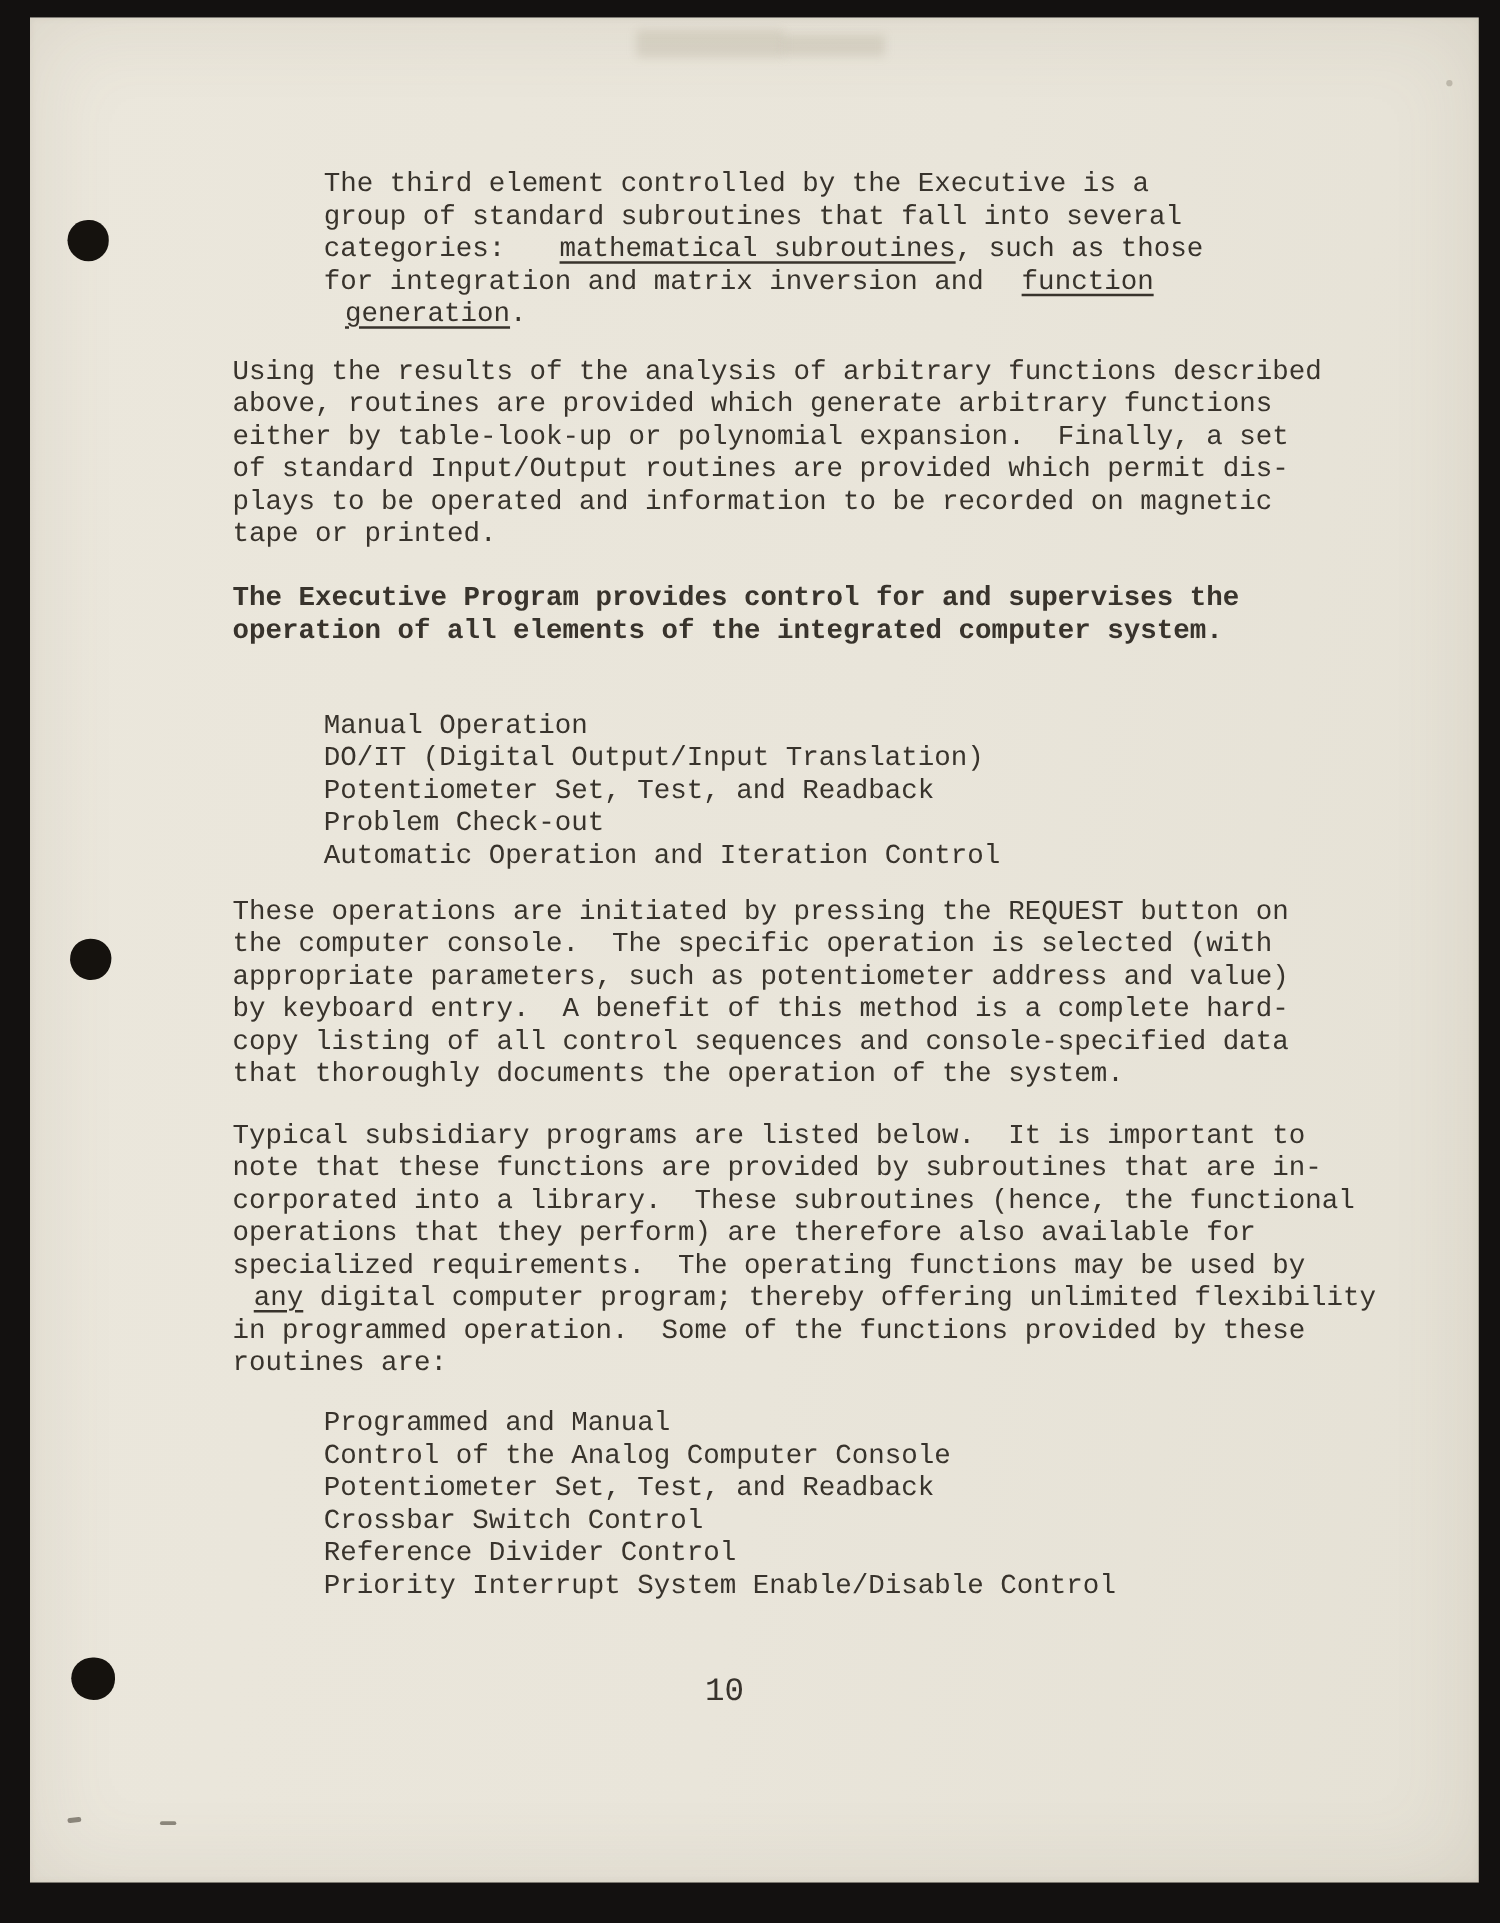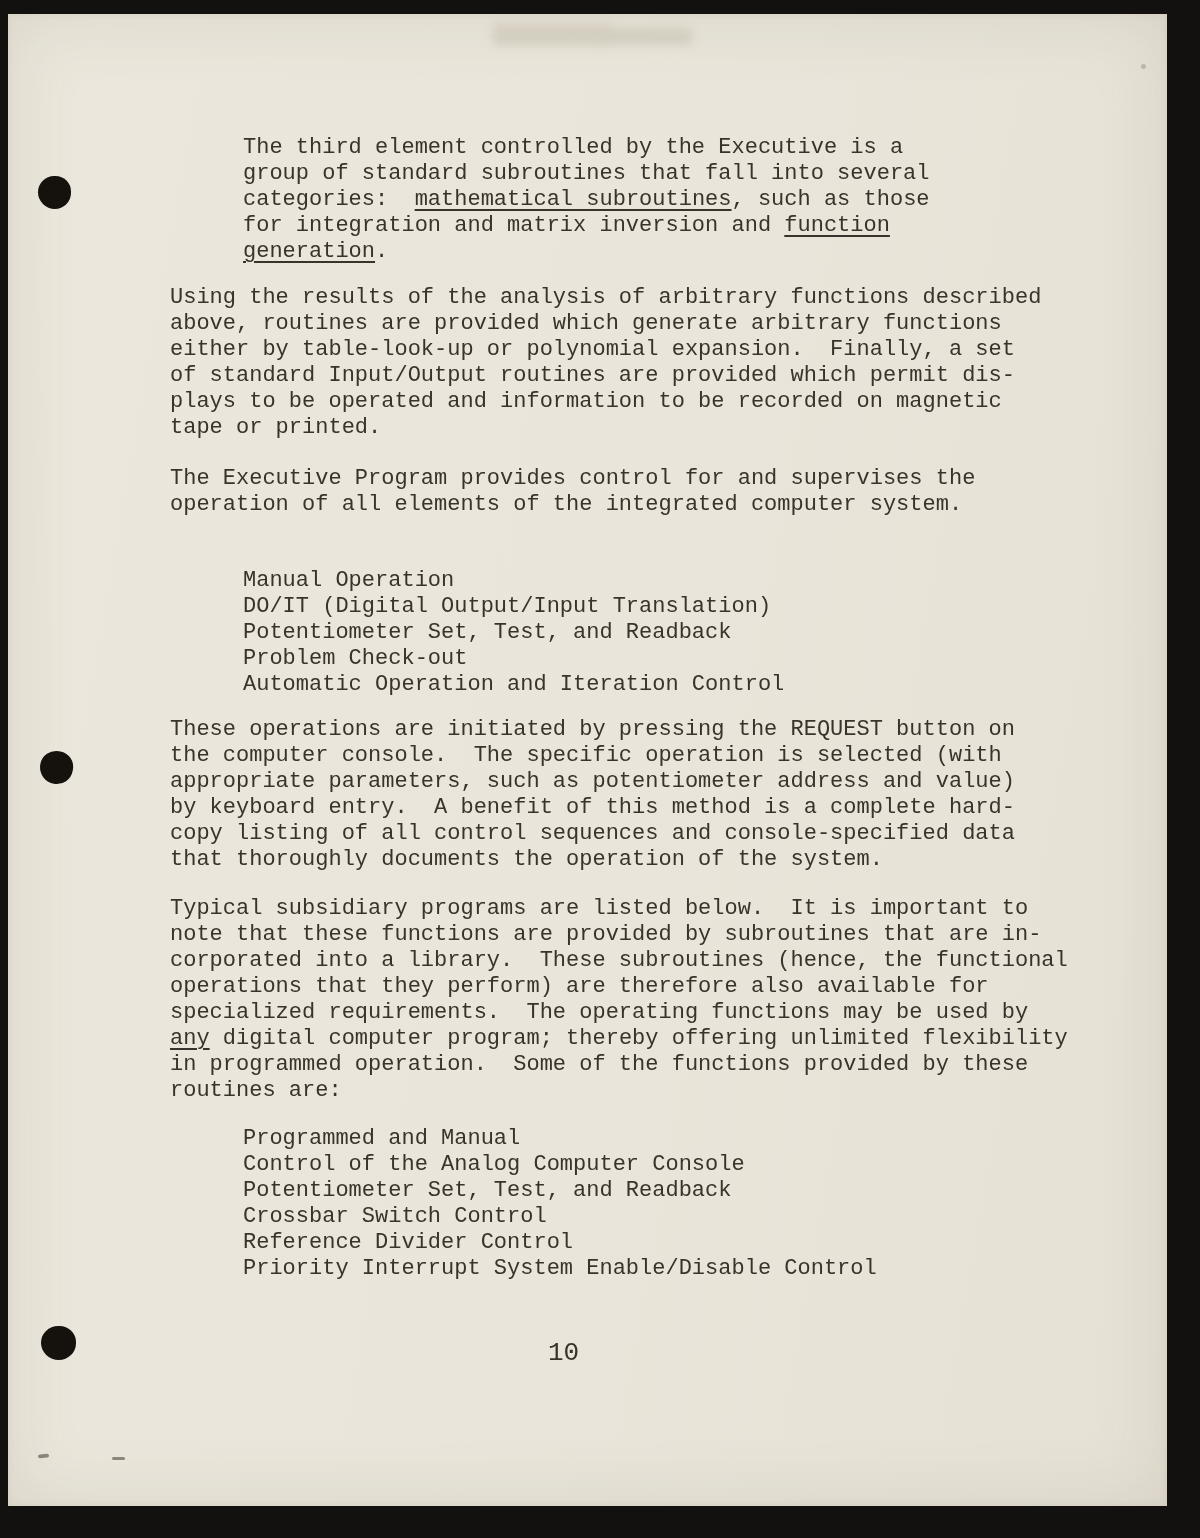--- a/index.html
+++ b/index.html
@@ -4,37 +4,38 @@
 <style>
   html,body{margin:0;padding:0;}
   body{
     width:1200px;height:1538px;
     background:#131110;
     position:relative;
     overflow:hidden;
     font-family:"Liberation Mono","DejaVu Sans Mono",monospace;
   }
   .paper{
-    position:absolute;left:8px;top:14px;
+    position:absolute;left:24px;top:14px;
     width:1159px;height:1492px;
     background:linear-gradient(100deg,#ebe7dc 0%,#e9e5da 55%,#e5e1d5 100%);
     box-shadow:inset 0 0 70px rgba(120,108,86,.14), inset 0 0 6px rgba(120,108,86,.10);
   }
   .block{
     position:absolute;
     font-size:22px;
     line-height:26px;
     color:#38332c;
     white-space:pre;
   }
   .block .tline{height:26px;}
   .u{
     text-decoration:underline;
     text-underline-offset:4px;
     text-decoration-thickness:2px;
+    margin-left:17px;
   }
   .pageno{
     position:absolute;left:540px;top:1326px;
     font-size:26px;line-height:26px;color:#38332c;
   }
   .hole{
     position:absolute;
     width:33px;height:33px;
     background:#15120e;
     border-radius:50% 48% 50% 52%;
@@ -69,21 +70,21 @@
 
   <div class="smudge smudge-1"></div>
   <div class="smudge smudge-2"></div>
   <div class="speck speck-1"></div>
   <div class="speck speck-2"></div>
   <div class="speck speck-3"></div>
 
   <div id="text-blocks">
       <div class="block" style="top: 121px; left: 235px;"><div class="tline"><span>The third element controlled by the Executive is a</span></div><div class="tline"><span>group of standard subroutines that fall into several</span></div><div class="tline"><span>categories:  </span><span class="u">mathematical subroutines</span><span>, such as those</span></div><div class="tline"><span>for integration and matrix inversion and </span><span class="u">function</span></div><div class="tline"><span class="u">generation</span><span>.</span></div></div>
       <div class="block" style="top: 271px; left: 162px;"><div class="tline"><span>Using the results of the analysis of arbitrary functions described</span></div><div class="tline"><span>above, routines are provided which generate arbitrary functions</span></div><div class="tline"><span>either by table-look-up or polynomial expansion.  Finally, a set</span></div><div class="tline"><span>of standard Input/Output routines are provided which permit dis-</span></div><div class="tline"><span>plays to be operated and information to be recorded on magnetic</span></div><div class="tline"><span>tape or printed.</span></div></div>
-      <div class="block" style="top: 452px; left: 162px;"><div class="tline"><span>The Executive Program provides control for and supervises the</span></div><div class="tline"><span>operation of all elements of the integrated computer system.</span></div></div>
+      <div class="block" style="top: 452px; left: 162px; font-weight: bold;"><div class="tline"><span>The Executive Program provides control for and supervises the</span></div><div class="tline"><span>operation of all elements of the integrated computer system.</span></div></div>
       <div class="block" style="top: 554px; left: 235px;"><div class="tline"><span>Manual Operation</span></div><div class="tline"><span>DO/IT (Digital Output/Input Translation)</span></div><div class="tline"><span>Potentiometer Set, Test, and Readback</span></div><div class="tline"><span>Problem Check-out</span></div><div class="tline"><span>Automatic Operation and Iteration Control</span></div></div>
       <div class="block" style="top: 703px; left: 162px;"><div class="tline"><span>These operations are initiated by pressing the REQUEST button on</span></div><div class="tline"><span>the computer console.  The specific operation is selected (with</span></div><div class="tline"><span>appropriate parameters, such as potentiometer address and value)</span></div><div class="tline"><span>by keyboard entry.  A benefit of this method is a complete hard-</span></div><div class="tline"><span>copy listing of all control sequences and console-specified data</span></div><div class="tline"><span>that thoroughly documents the operation of the system.</span></div></div>
       <div class="block" style="top: 882px; left: 162px;"><div class="tline"><span>Typical subsidiary programs are listed below.  It is important to</span></div><div class="tline"><span>note that these functions are provided by subroutines that are in-</span></div><div class="tline"><span>corporated into a library.  These subroutines (hence, the functional</span></div><div class="tline"><span>operations that they perform) are therefore also available for</span></div><div class="tline"><span>specialized requirements.  The operating functions may be used by</span></div><div class="tline"><span class="u">any</span><span> digital computer program; thereby offering unlimited flexibility</span></div><div class="tline"><span>in programmed operation.  Some of the functions provided by these</span></div><div class="tline"><span>routines are:</span></div></div>
       <div class="block" style="top: 1112px; left: 235px;"><div class="tline"><span>Programmed and Manual</span></div><div class="tline"><span>Control of the Analog Computer Console</span></div><div class="tline"><span>Potentiometer Set, Test, and Readback</span></div><div class="tline"><span>Crossbar Switch Control</span></div><div class="tline"><span>Reference Divider Control</span></div><div class="tline"><span>Priority Interrupt System Enable/Disable Control</span></div></div>
     </div>
 
   <div class="pageno">10</div>
 </div>
 
 </body></html>

